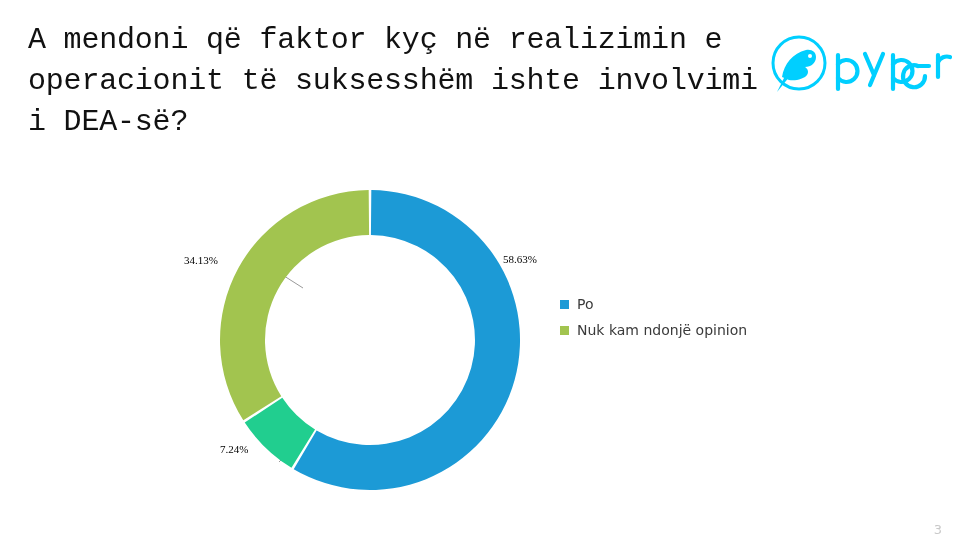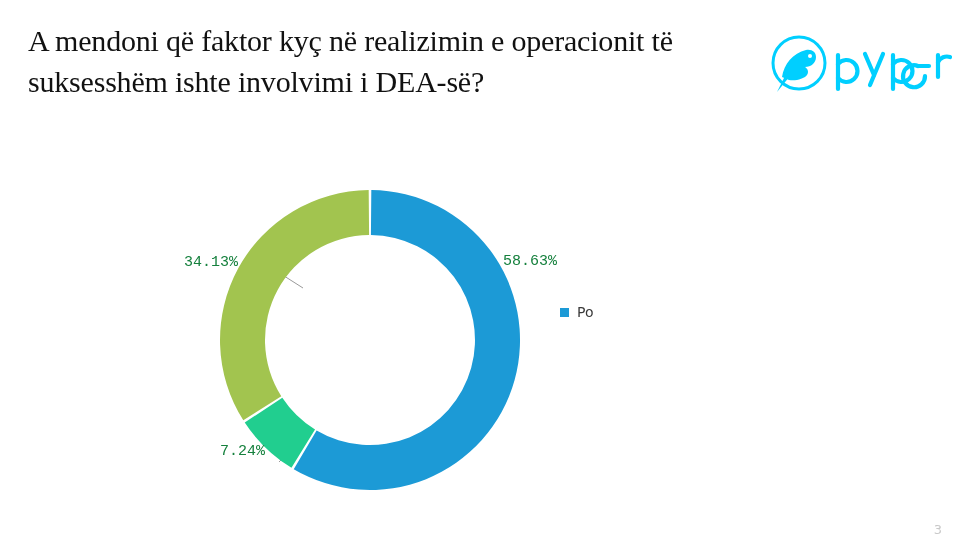--- a/index.html
+++ b/index.html
@@ -18,21 +18,21 @@
     background: #ffffff;
     overflow: hidden;
   }
 
   
   #slide-title {
     position: absolute;
     left: 28px;
     top: 20px;
     width: 760px;
-    font-family: Liberation Serif, serif;
+    font-family: Liberation Mono, monospace;
     font-weight: 300;
     font-size: 30px;
     line-height: 41px;
     letter-spacing: -0.2px;
     color: #111111;
     white-space: pre-wrap;
   }
 
   
   #logo {
@@ -52,34 +52,34 @@
     height: 330px;
   }
   #donut-svg {
     position: absolute;
     left: 0;
     top: 0;
   }
 
   .data-label {
     position: absolute;
-    font-family: Liberation Mono, monospace;
-    font-size: 15px;
-    color: #15803d;
+    font-family: Liberation Serif, serif;
+    font-size: 11px;
+    color: #000000;
     white-space: nowrap;
   }
   #label-po        { left: 353px; top: 78px; }
   #label-jo        { left: 70px;  top: 268px; }
   #label-opinion   { left: 34px;  top: 79px;  }
 
   
   #legend {
     position: absolute;
     left: 410px;
-    top: 125px;
+    top: 117px;
     width: 225px;
   }
   .legend-row {
     display: flex;
     align-items: center;
     height: 24px;
     margin-bottom: 2px;
   }
   .legend-swatch {
     width: 9px;
@@ -163,19 +163,23 @@
     <div class="data-label" id="label-opinion">34.13%</div>
 
     <div id="legend">
 
       <div class="legend-row">
         <span class="legend-swatch" style="background:#1C9AD6"></span>
         <span class="legend-label">Po</span>
       </div>
 
 
+      <div class="legend-row">
+        <span class="legend-swatch" style="background:#A2C44F"></span>
+        <span class="legend-label">Nuk kam ndonjë opinion</span>
+      </div>
 
     </div>
   </div>
 
   <div id="page-number">3</div>
 
 </div>
 
 </body></html>

